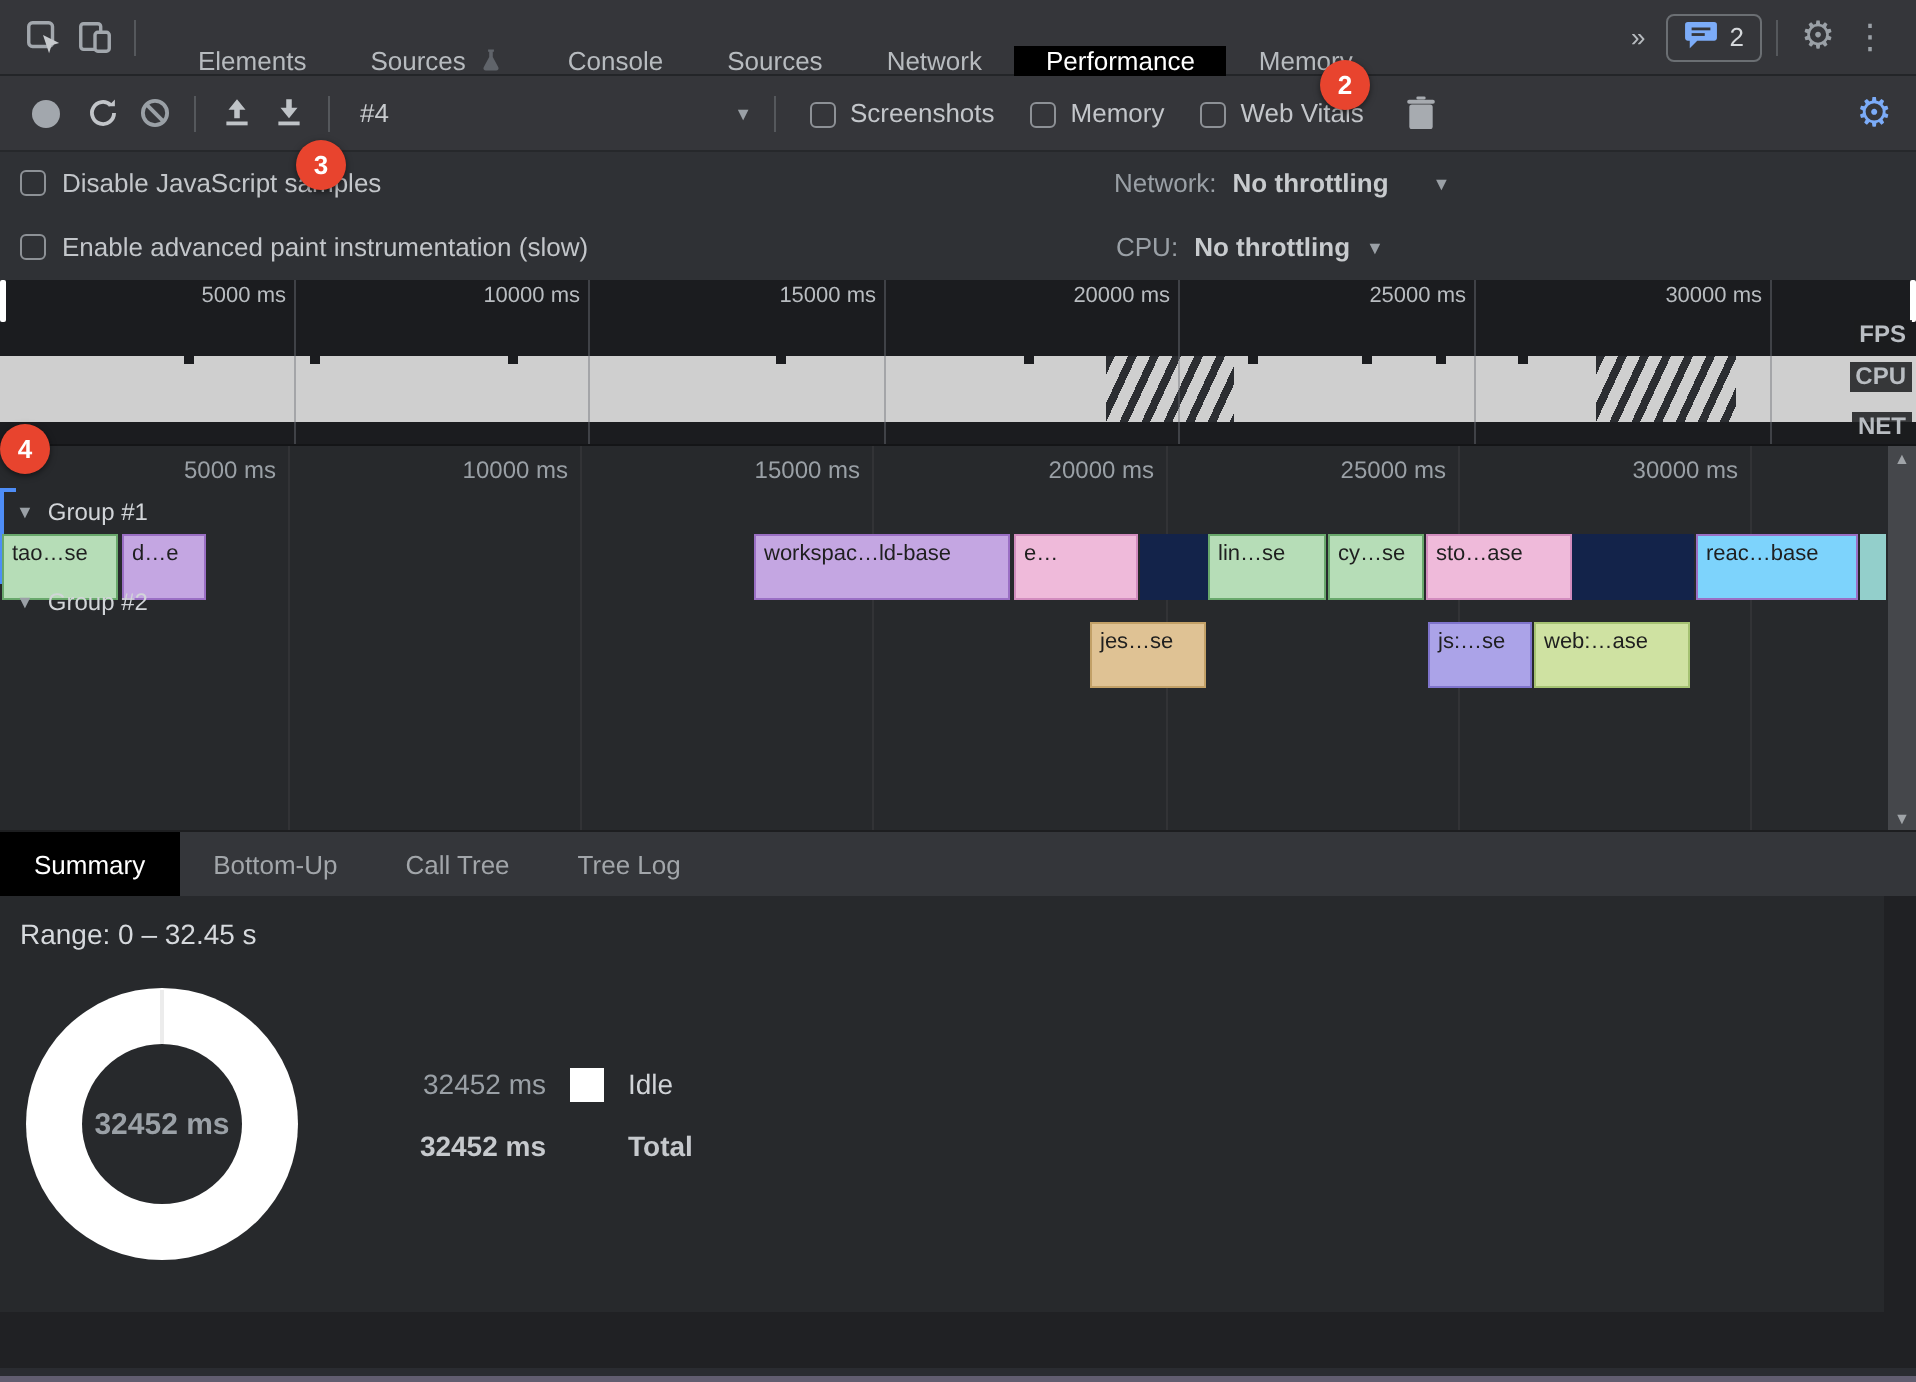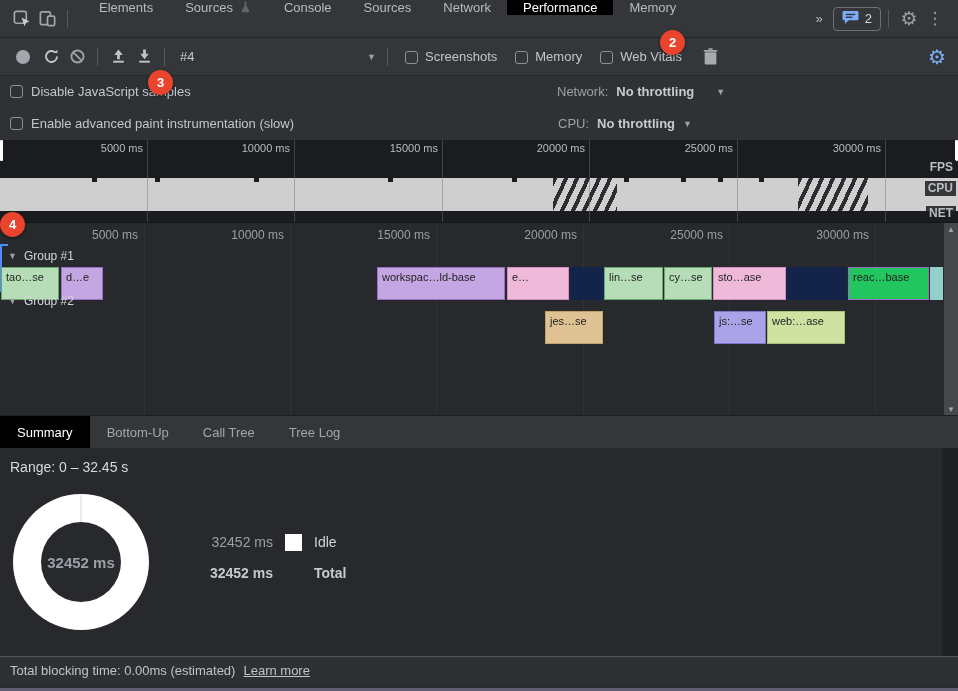--- a/index.html
+++ b/index.html
@@ -3,21 +3,21 @@
 <meta charset="utf-8">
 <style>
   html,body{margin:0;padding:0;background:#17181a;}
   #app{position:relative;width:958px;height:691px;background:#202124;overflow:hidden;
        font-family:"Liberation Sans",sans-serif;color:#bdc1c6;-webkit-font-smoothing:antialiased;}
   
   #tabbar{position:absolute;left:0;top:0;width:958px;height:38px;background:#35363a;
           border-bottom:1px solid #232528;display:flex;align-items:center;box-sizing:border-box;}
   .ibtn{width:26px;height:26px;display:flex;align-items:center;justify-content:center;flex:0 0 auto;}
   .vsep{width:1px;height:18px;background:#55585c;margin:0 7px;flex:0 0 auto;}
-  #tabstrip{display:flex;align-items:flex-start;height:38px;margin-left:8px;}
+  #tabstrip{display:flex;align-items:flex-end;height:38px;margin-left:8px;}
   .tab{display:flex;align-items:center;gap:6px;padding:0 16px;font-size:13px;color:#b7bbbf;cursor:default;}
   .tab.active{background:#000;color:#fff;}
   .flask svg{display:block;}
   #tab-right{margin-left:auto;display:flex;align-items:center;padding-right:10px;}
   #msgbox{display:flex;align-items:center;gap:6px;border:1px solid #6b6f73;border-radius:4px;
           padding:2px 8px;font-size:13px;color:#d5d8db;}
   .glyph{color:#9aa0a6;font-size:19px;line-height:1;}
   
   #ptoolbar{position:absolute;left:0;top:38px;width:958px;height:38px;background:#35363a;
             border-bottom:1px solid #26282b;display:flex;align-items:center;box-sizing:border-box;padding:0 8px;}
@@ -297,21 +297,21 @@
       </div>
       <div class="bar" style="left: 1px; width: 58px; top: 44px; background: rgb(182, 221, 183); border-color: rgb(105, 168, 108);">tao…se</div>
       <div class="bar" style="left: 61px; width: 42px; top: 44px; background: rgb(196, 166, 226); border-color: rgb(154, 111, 196);">d…e</div>
       <div class="bar" style="left: 377px; width: 128px; top: 44px; background: rgb(196, 166, 226); border-color: rgb(154, 111, 196);">workspac…ld-base</div>
       <div class="bar" style="left: 507px; width: 62px; top: 44px; background: rgb(239, 186, 218); border-color: rgb(210, 140, 190);">e…</div>
       <div class="bar" style="left: 570px; width: 34px; top: 44px; background: rgb(19, 35, 74); border: none;"></div>
       <div class="bar" style="left: 604px; width: 59px; top: 44px; background: rgb(182, 221, 183); border-color: rgb(105, 168, 108);">lin…se</div>
       <div class="bar" style="left: 664px; width: 48px; top: 44px; background: rgb(182, 221, 183); border-color: rgb(105, 168, 108);">cy…se</div>
       <div class="bar" style="left: 713px; width: 73px; top: 44px; background: rgb(239, 186, 218); border-color: rgb(210, 140, 190);">sto…ase</div>
       <div class="bar" style="left: 786px; width: 61px; top: 44px; background: rgb(19, 35, 74); border: none;"></div>
-      <div class="bar" style="left: 848px; width: 81px; top: 44px; background: #22c55e; border-color: rgb(154, 111, 196);">reac…base</div>
+      <div class="bar" style="left: 848px; width: 81px; top: 44px; background: #7dd3fc; border-color: rgb(154, 111, 196);">reac…base</div>
       <div class="bar" style="left: 930px; width: 13px; top: 44px; background: rgb(147, 207, 203); border: none;"></div>
       <div class="ghead" style="top: 70px;">
         <span class="tri">▼</span>
         <span>Group #2</span>
       </div>
       <div class="bar" style="left: 545px; width: 58px; top: 88px; background: rgb(223, 194, 148); border-color: rgb(194, 160, 103);">jes…se</div>
       <div class="bar" style="left: 714px; width: 52px; top: 88px; background: rgb(171, 163, 232); border-color: rgb(127, 116, 204);">js:…se</div>
       <div class="bar" style="left: 767px; width: 78px; top: 88px; background: rgb(207, 226, 162); border-color: rgb(165, 194, 114);">web:…ase</div>
     </div>
 
@@ -345,23 +345,19 @@
           <span class="llab">Idle</span>
         </div>
         <div class="lrow bold">
           <span class="lval">32452 ms</span>
           <span class="lsw" style="visibility: hidden;"></span>
           <span class="llab">Total</span>
         </div>
       </div>
   </div>
 
-  <div id="footer">
-    <span>Total blocking time: 0.00ms (estimated)</span>
-    <a>Learn more</a>
-  </div>
   <div id="edge1"></div>
   <div id="edge2"></div>
 
 <div class="badge" style="left: 660px; top: 30px;">2</div>
     <div class="badge" style="left: 148px; top: 70px;">3</div>
     <div class="badge" style="left: 0px; top: 212px;">4</div>
   </div>
 
 </body></html>

